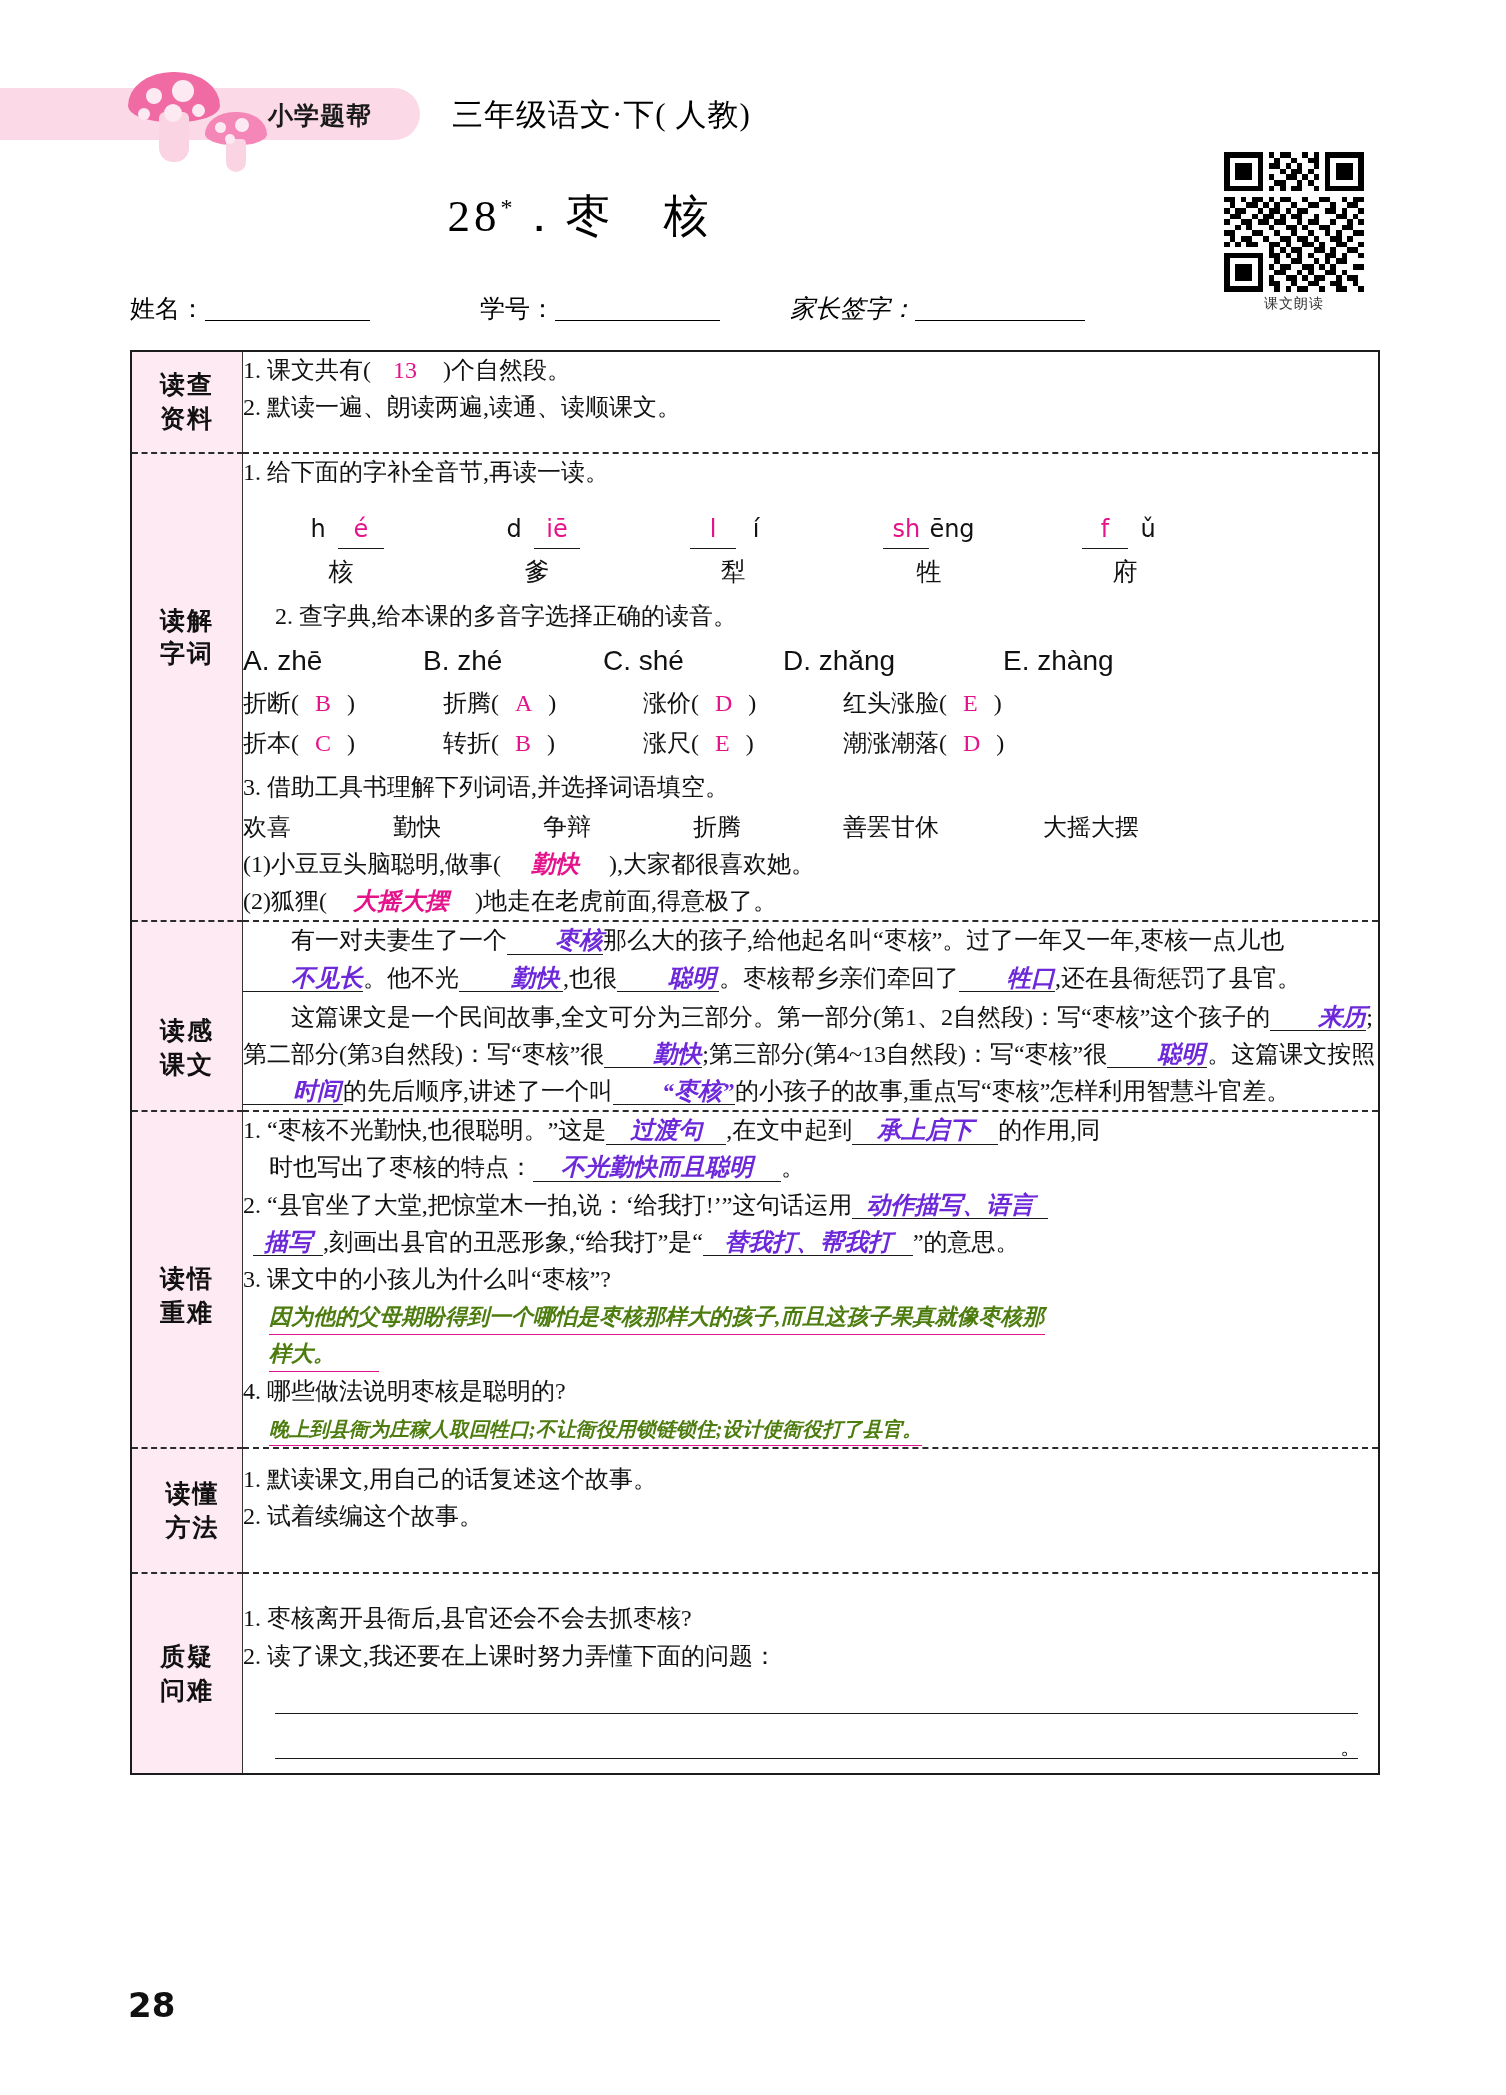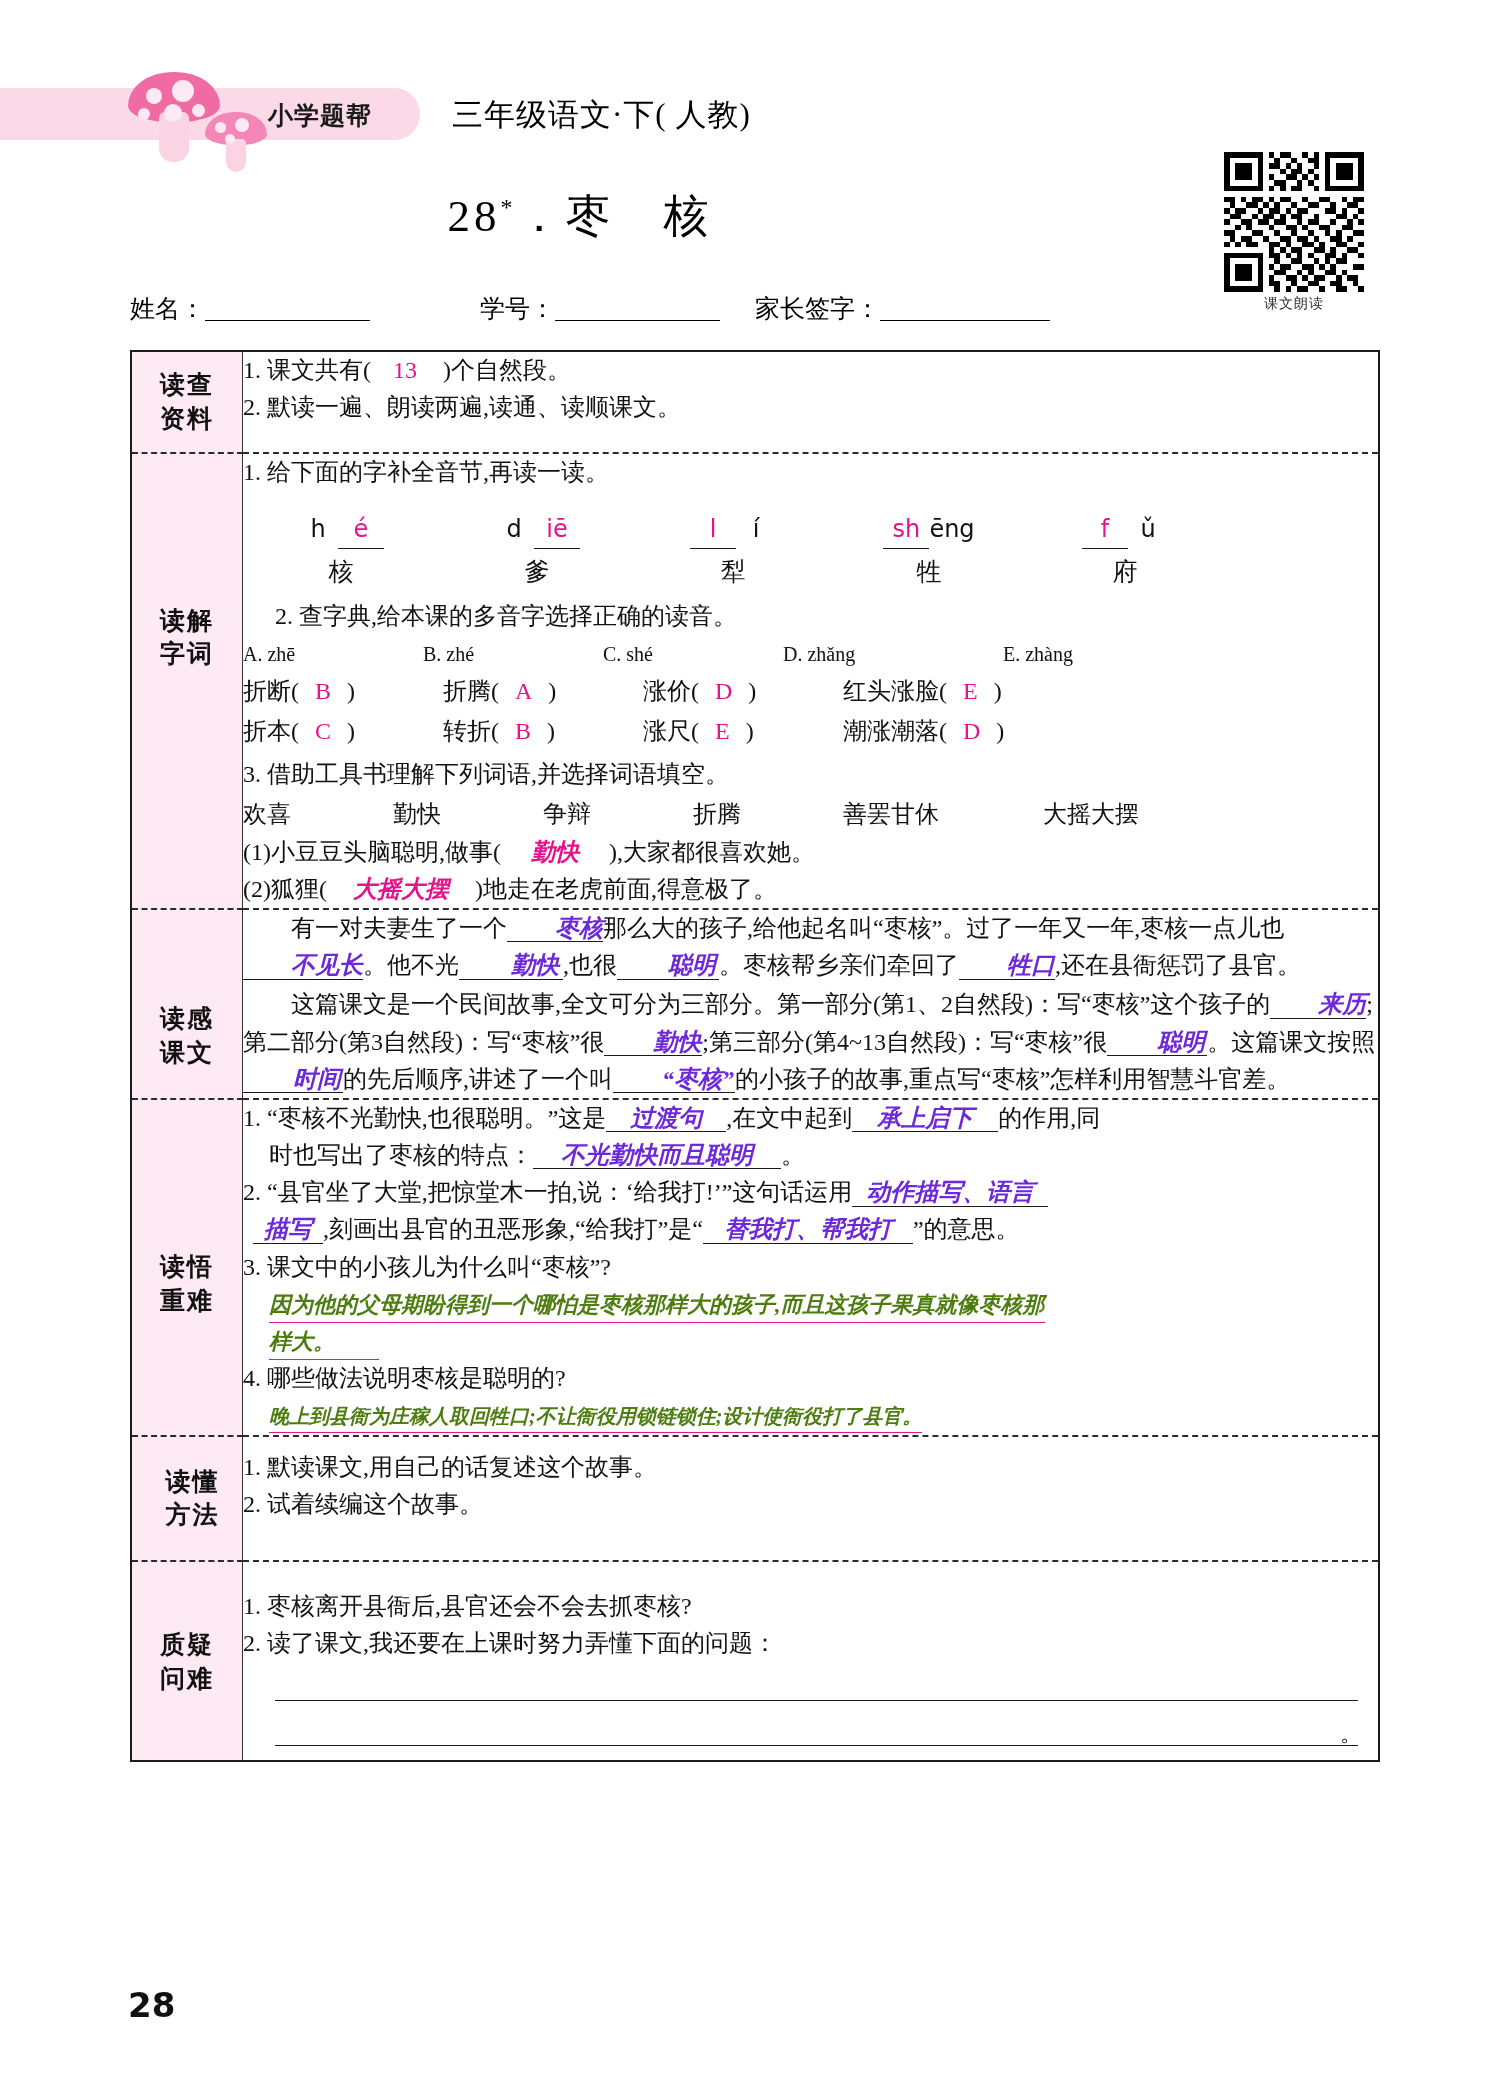--- a/index.html
+++ b/index.html
@@ -52,21 +52,21 @@
 
   
   .nameline{
     position:absolute;left:130px;top:292px;width:1010px;height:40px;
     font-size:25px;color:#000;
   }
   .nameline span.lbl{display:inline-block;}
   .ul{display:inline-block;border-bottom:1.6px solid #000;height:26px;vertical-align:-4px;}
   .nl-1{position:absolute;left:0;top:0;}
   .nl-2{position:absolute;left:350px;top:0;}
-  .nl-3{position:absolute;left:625px;top:0;}
+  .nl-3{position:absolute;left:660px;top:0;font-style:italic;}
 
   
   table.sheet{
     position:absolute;left:130px;top:350px;width:1250px;
     border-collapse:collapse;table-layout:fixed;
   }
   table.sheet td{vertical-align:top;padding:0;}
   td.cat{
     width:110px;background:#fdeaf2;border-right:1.5px solid #333;
     text-align:center;font-size:25px;font-weight:bold;color:#111;
@@ -86,21 +86,21 @@
 
   
   .pinyin-row{display:flex;margin:20px 0 0 0;}
   .pin-item{width:196px;text-align:center;font-size:24px;}
   .pin-top{font-family:"DejaVu Sans","Liberation Sans",sans-serif;font-size:24px;white-space:nowrap;}
   .pin-fill{color:#e5138b;border-bottom:1.6px solid #1b1b1b;display:inline-block;min-width:46px;text-align:center;}
   .pin-black{display:inline-block;min-width:40px;}
   .pin-han{font-size:25px;margin-top:4px;}
 
   .opts{display:flex;margin-top:4px;}
-  .opt{width:180px;font-size:20px;font-family:Liberation Serif, serif;}
+  .opt{width:180px;font-size:28px;font-family:Liberation Sans, sans-serif;}
   .mcrow{display:flex;margin-top:3px;font-size:24px;}
   .mc{width:200px;}
   .mc.wide{width:280px;}
   .words{display:flex;margin-top:3px;font-size:24px;}
   .w{width:150px;}
   .w.wide{width:200px;}
 
   .indent{text-indent:48px;}
 
   .sig-line{border-bottom:1.6px solid #1b1b1b;height:30px;margin:8px 20px 0 32px;}

